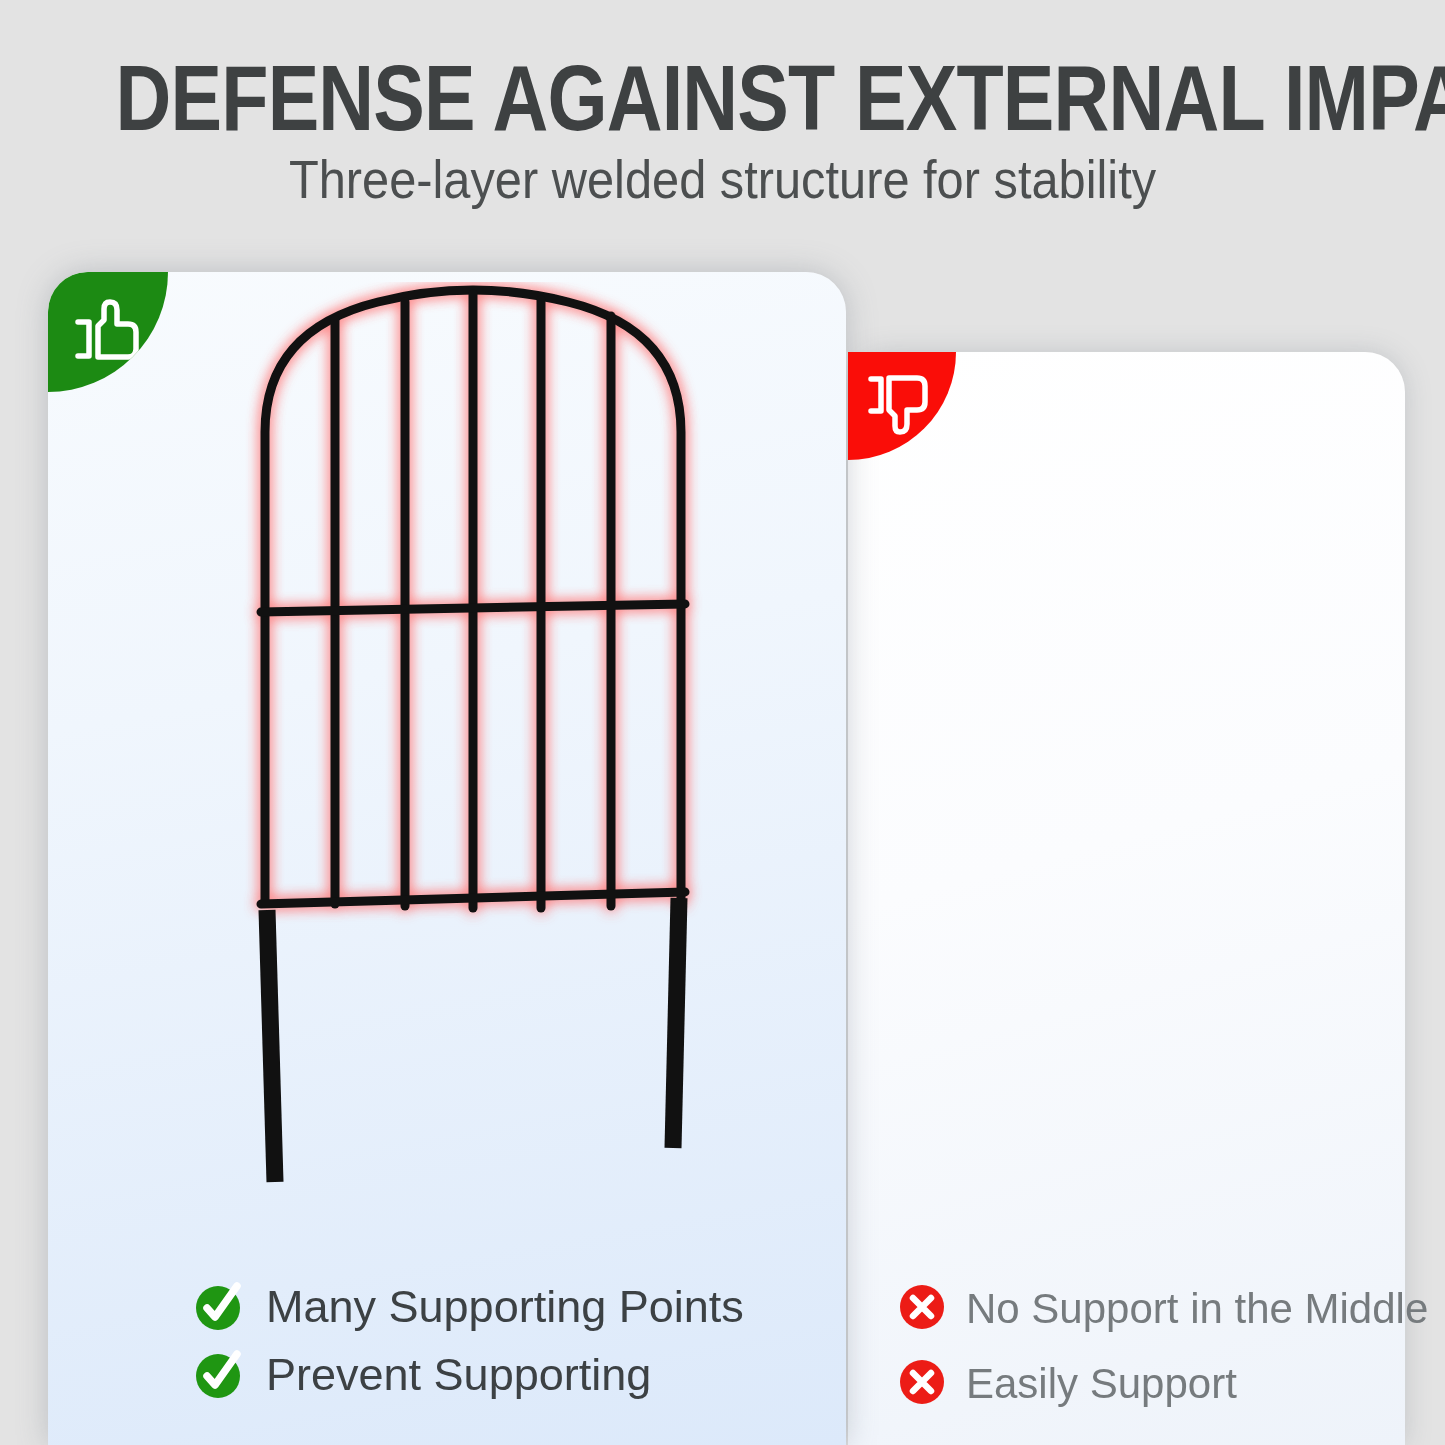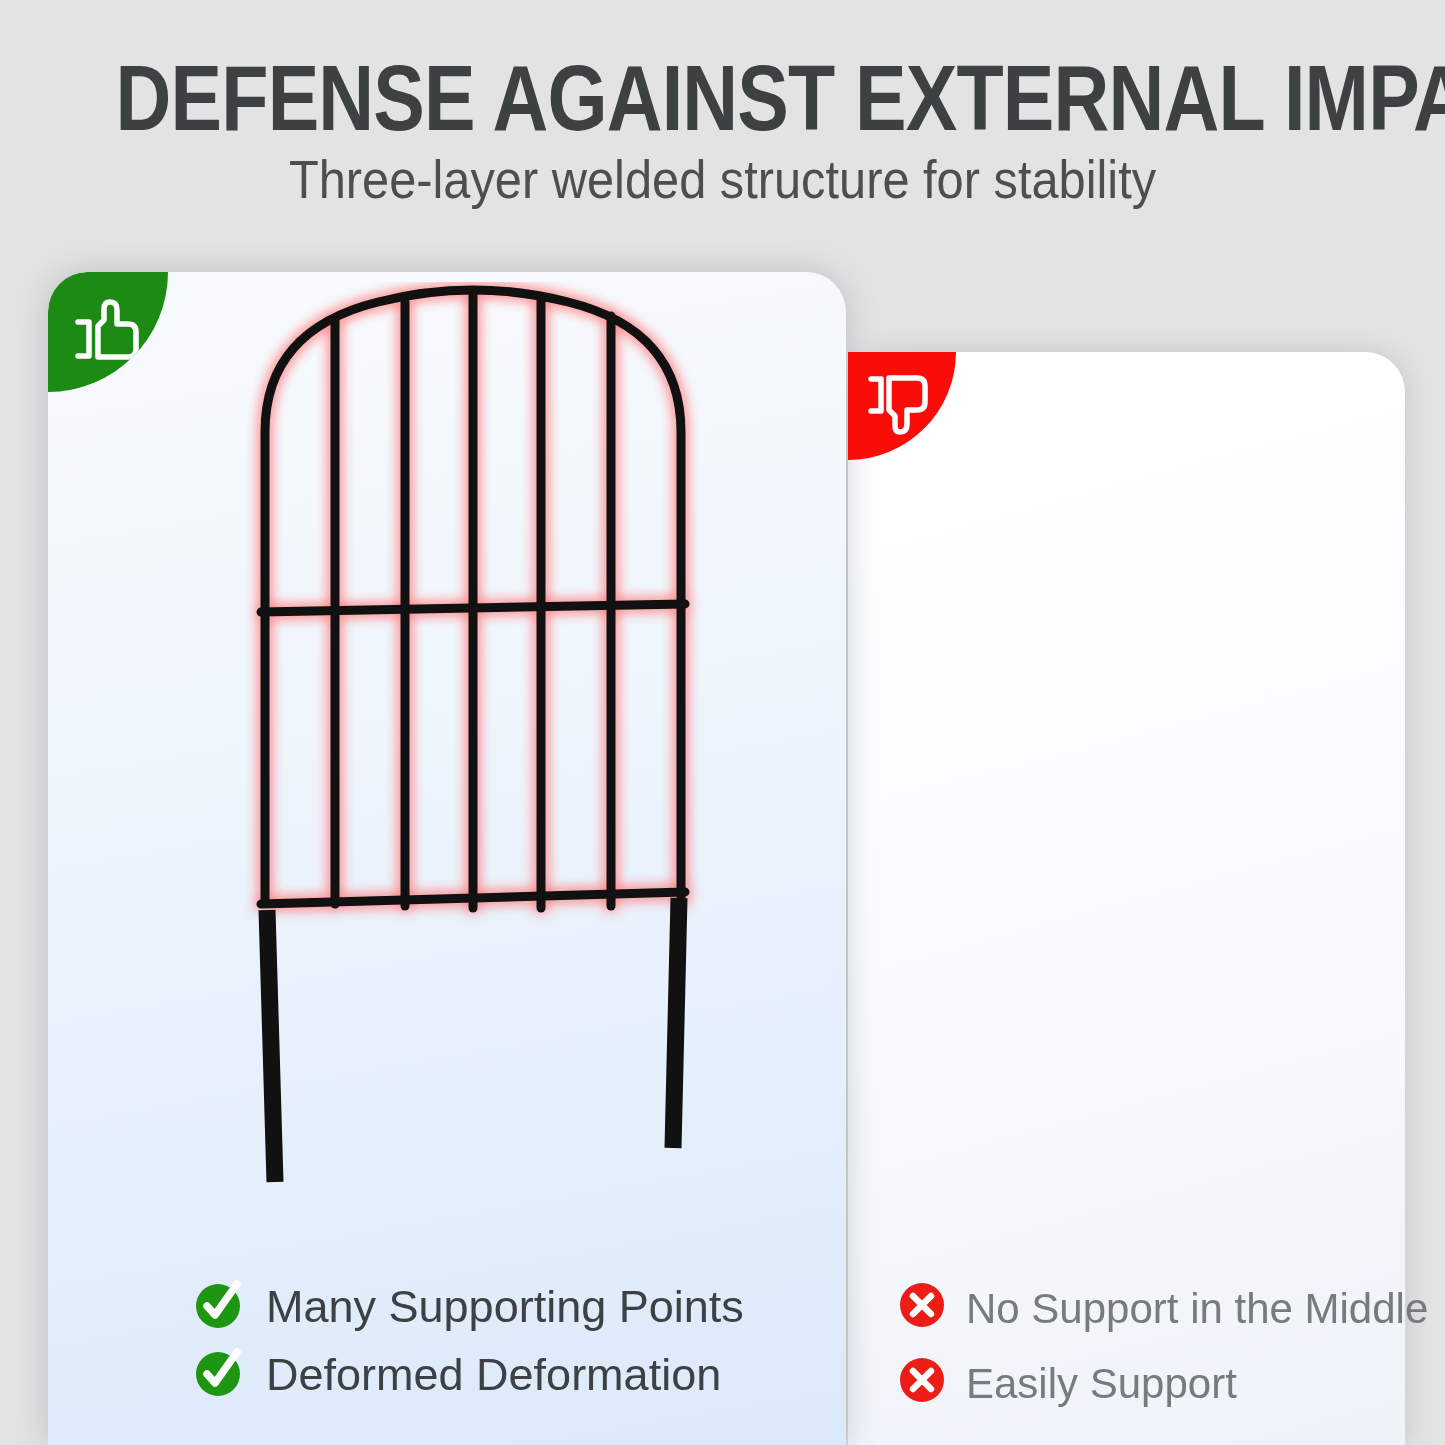--- a/index.html
+++ b/index.html
@@ -84,21 +84,21 @@
   #fence-ours{
     position:absolute;left:195px;top:10px;width:460px;height:930px;
   }
 
   
   .bullets{position:absolute;z-index:5;}
   #bullets-ours{left:196px;top:1283px;}
   #bullets-others{left:900px;top:1285px;}
 
   .bullet{
-    display:flex;align-items:center;
+    display:flex;align-items:flex-end;
     margin-bottom:20px;
     white-space:nowrap;
   }
   .bullet .mark{
     position:relative;
     width:44px;height:44px;
     flex:0 0 44px;
     margin-right:26px;
   }
   .bullet .mark svg{position:absolute;left:-4px;top:-8px;}
@@ -217,16 +217,16 @@
       </span>
       <span class="bullet-label">Many Supporting Points</span>
     </div>
     <div class="bullet">
       <span class="mark">
         <svg width="56" height="56" viewBox="0 0 56 56">
           <circle cx="26" cy="29" r="22" fill="#1f9612"></circle>
           <path d="M15 29 L23 38 L45 7" fill="none" stroke="#ffffff" stroke-width="7.5" stroke-linecap="round" stroke-linejoin="round"></path>
         </svg>
       </span>
-      <span class="bullet-label">Deformed Deformation</span>
+      <span class="bullet-label">Prevent Supporting</span>
     </div>
   </div>
 </div>
 
 </body></html>

